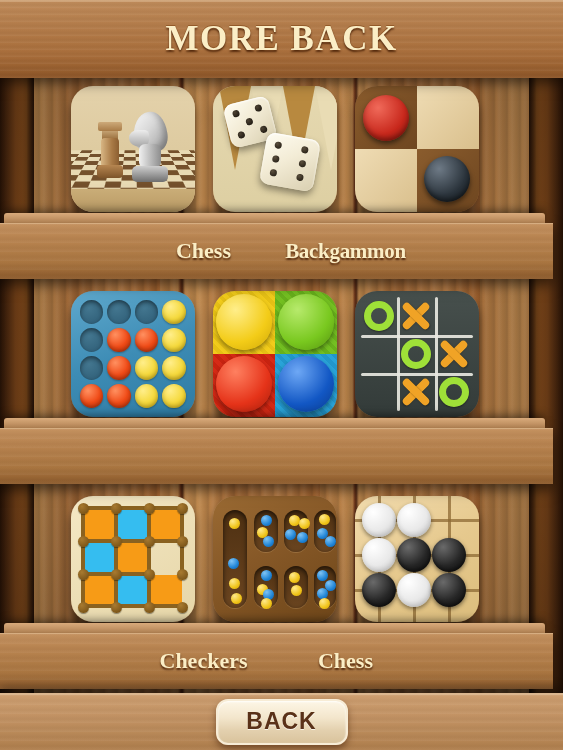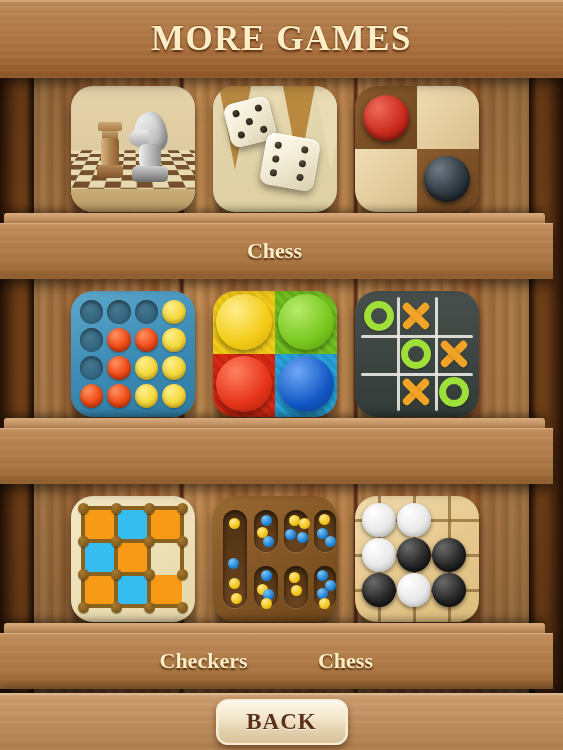--- a/index.html
+++ b/index.html
@@ -124,21 +124,21 @@
     background:linear-gradient(#fdf6e6 0%, #f3e6cc 40%, #e3d0ae 70%, #d9c39c 100%);
     border:2px solid #f7ecd6;
     box-shadow:0 4px 7px rgba(60,25,5,.5), inset 0 1px 2px rgba(255,255,255,.9);
     display:flex; align-items:center; justify-content:center;
     cursor:pointer;
   }
   .back-label {
     font-size:23px; font-weight:bold; letter-spacing:1px;
     color:#5a3118;
     text-shadow:0 1px 0 rgba(255,255,255,.7);
-    font-family:Liberation Serif, serif;
+    font-family:Liberation Sans, sans-serif;
   }
 
   
   
   .chess-bg { position:absolute; inset:0; background:linear-gradient(#e4d2ab,#d8c496); }
   .chess-board {
     position:absolute; left:-10%; right:-10%; top:42%; bottom:16%;
     background:
       repeating-conic-gradient(#6d4a26 0% 25%, #e8dab4 0% 50%) 0 0/26px 13px;
     transform:perspective(90px) rotateX(46deg);
@@ -282,21 +282,21 @@
 
 <div id="app">
 
   <div class="bg-wood"></div>
   <div class="seam" style="left:178px"></div>
   <div class="seam" style="left:352px"></div>
   <div class="side-wall-l"></div>
   <div class="side-wall-r"></div>
 
   <div class="header">
-    <div class="header-title">MORE GAMES</div>
+    <div class="header-title">MORE BACK</div>
   </div>
 
   <div class="shelf-row" id="row1">
     <div class="tiles">
 
       <div class="tile-wrap">
         <div class="tile">
           <div class="chess-bg"></div>
           <div class="chess-floor"></div>
           <div class="chess-board"></div>
@@ -351,20 +351,21 @@
         </div>
       </div>
 
     </div>
 
     <div class="shelf">
       <div class="shelf-top"></div>
       <div class="shelf-face">
         <div class="labels">
           <div class="label">Chess</div>
+          <div class="label wide">Backgammon</div>
         </div>
       </div>
     </div>
   </div>
 
   <div class="shelf-row" id="row2">
     <div class="tiles">
 
       <div class="tile-wrap">
         <div class="tile">

